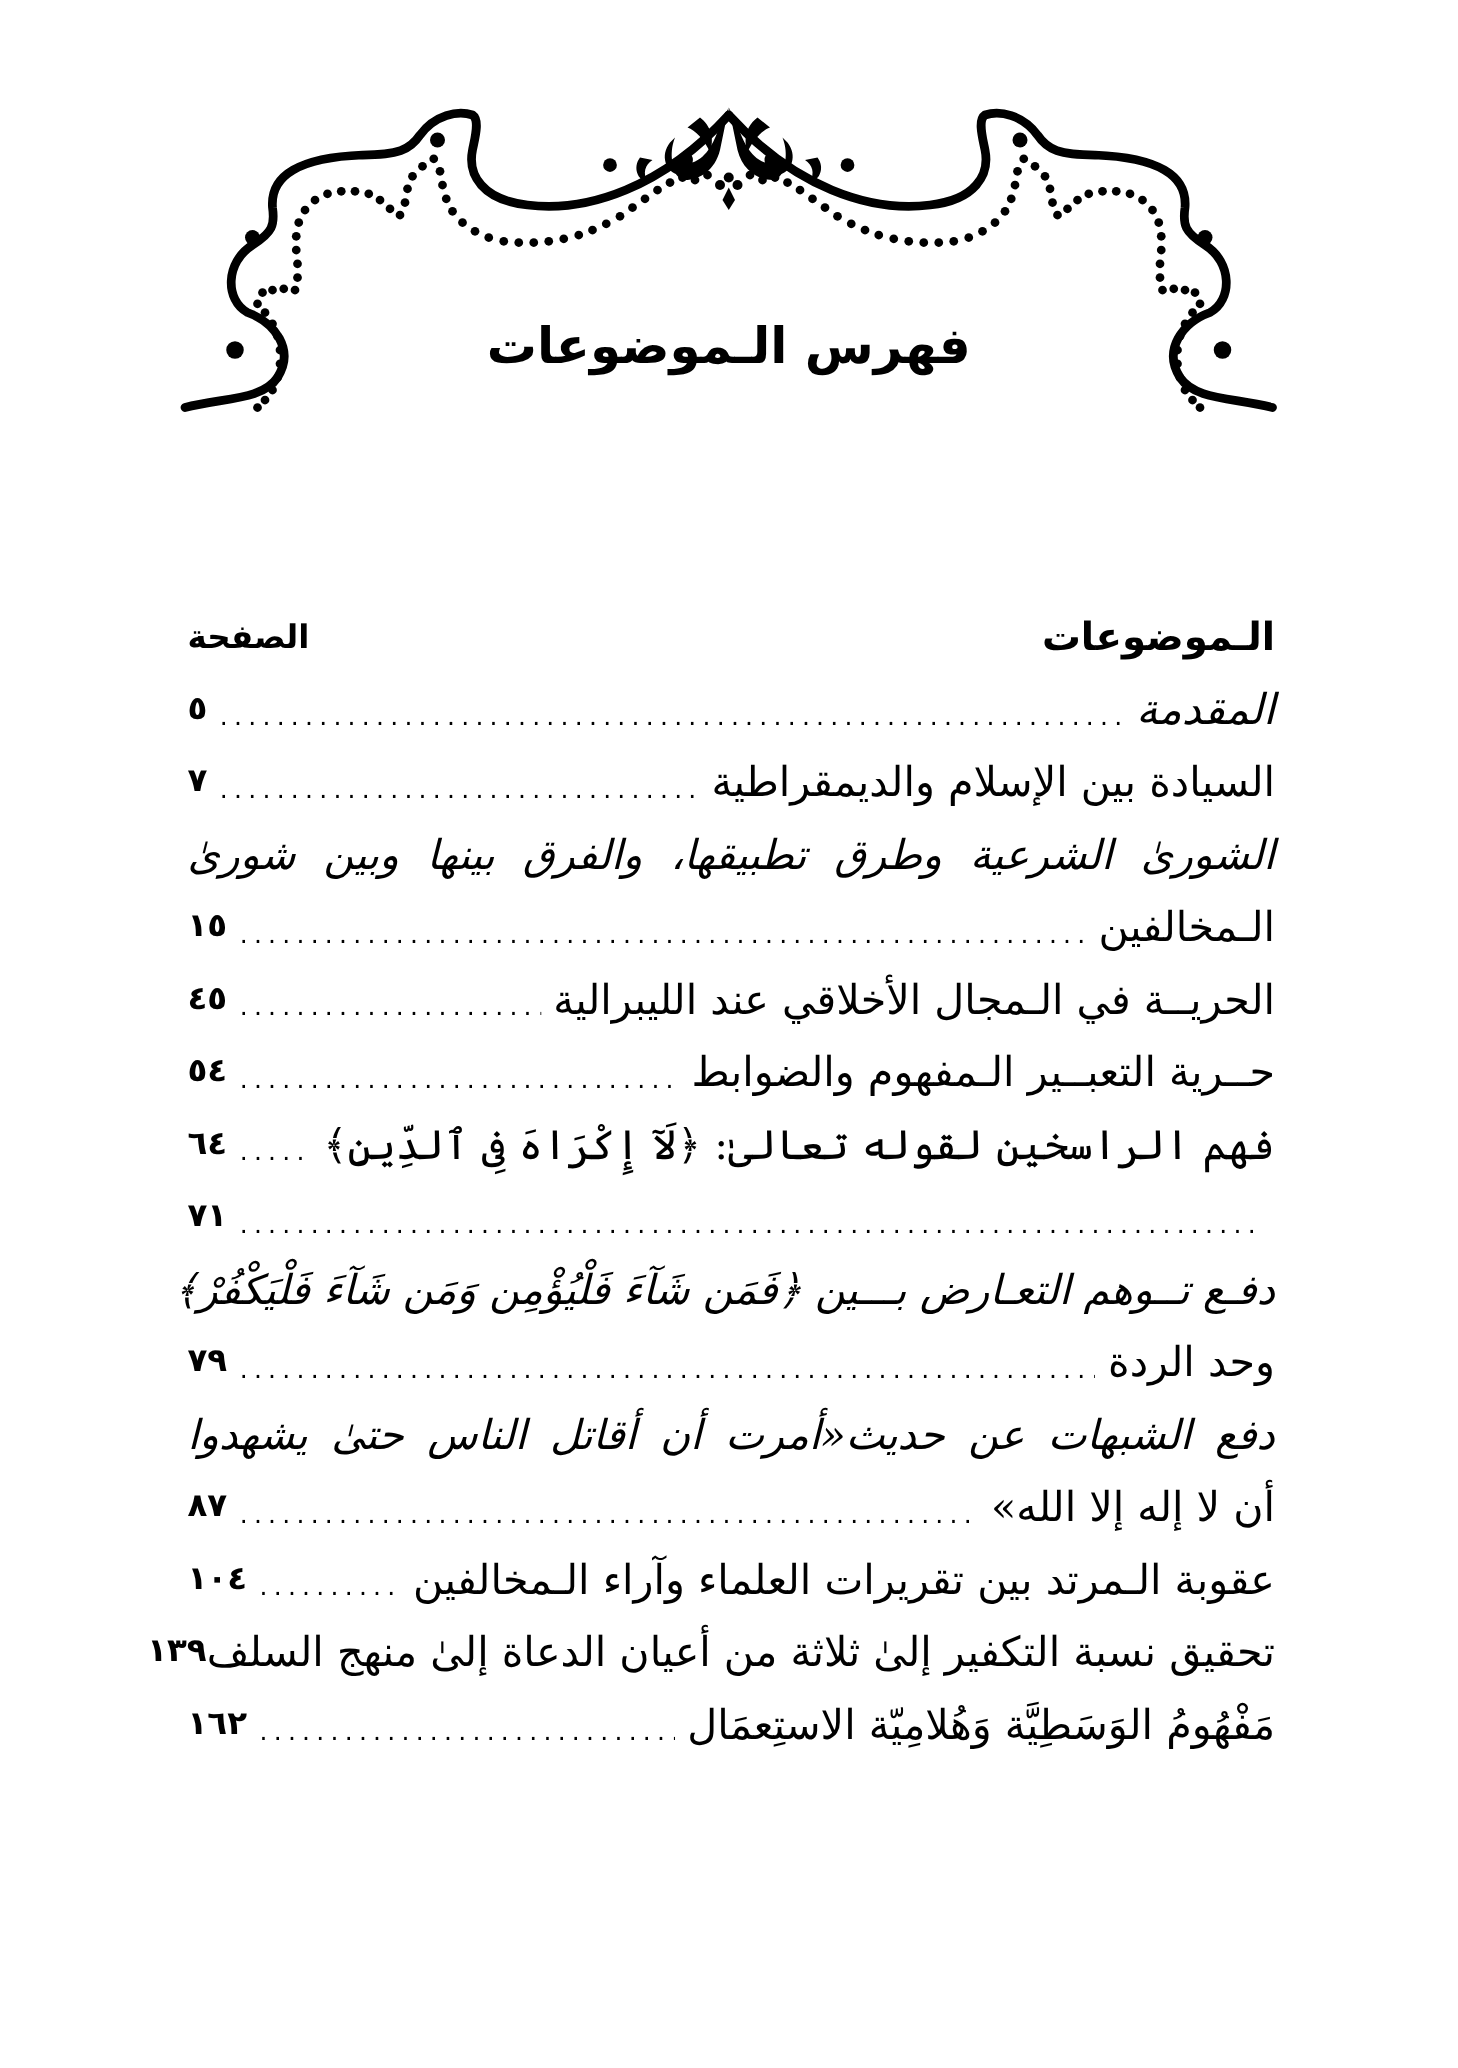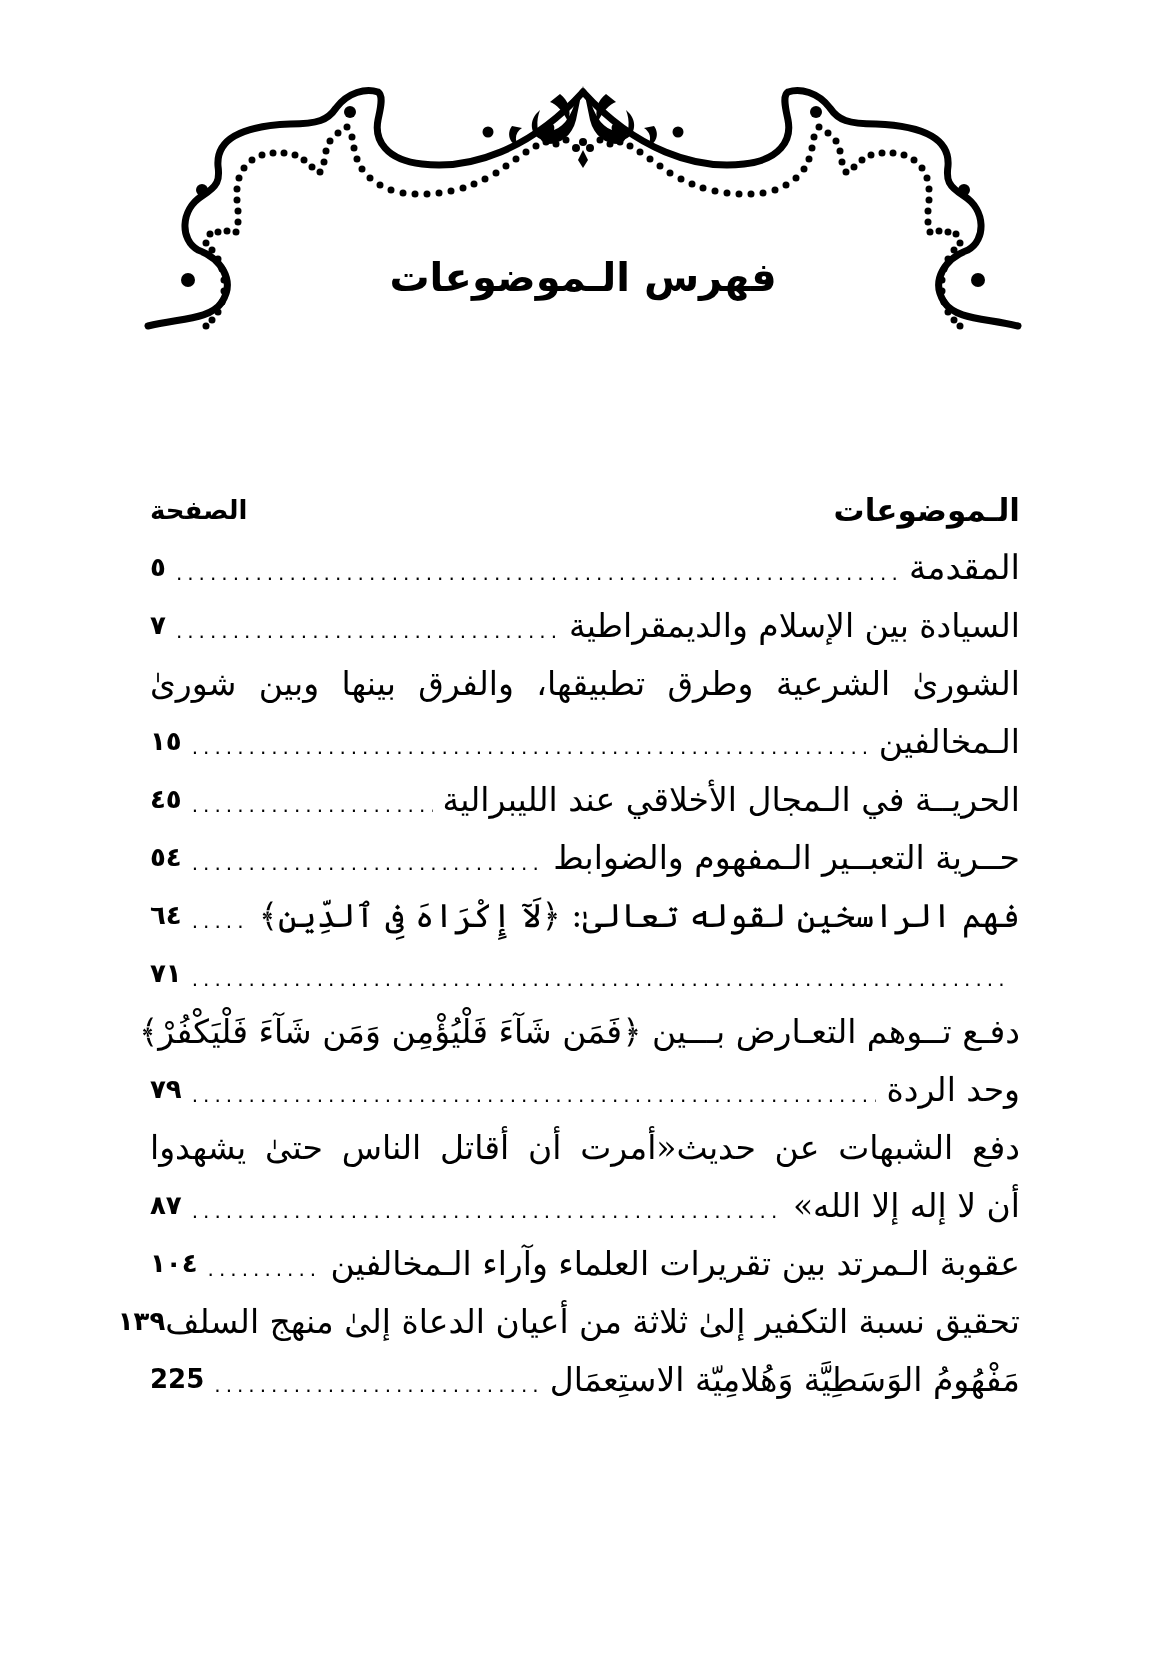--- a/index.html
+++ b/index.html
@@ -21,22 +21,22 @@
   }
   .row.header { font-family: "DejaVu Sans", sans-serif; font-weight: bold; font-size: 31px; height: 56px; }
   .row .label { flex: 0 0 auto; }
   .row .leader {
     flex: 1 1 auto; overflow: hidden; margin: 0 10px; height: 36px;
     font-family: "DejaVu Sans", sans-serif; font-size: 20px; line-height: 48px;
     letter-spacing: 5px; direction: ltr; text-align: right;
   }
   .row .page-num { flex: 0 0 auto; font-family: "DejaVu Sans", sans-serif; font-weight: bold; font-size: 26px; }
   .row.header .spacer { flex: 1 1 auto; }
-  .row.justify .label { flex: 1 1 auto; text-align: justify; text-align-last: justify; }
-  .row.intro .label { font-size: 34px; }
+  .row.justify .label { flex: 1 1 auto; text-align: justify; text-align-last: justify; font-style: italic; }
+  .row.intro .label { font-style: italic; font-size: 34px; }
 </style>
 </head>
 <body>
 
 <div class="page">
 
   <svg class="ornament" viewBox="0 0 886 260" xmlns="http://www.w3.org/2000/svg">
     <g fill="none" stroke="#000" stroke-width="7" stroke-linecap="round">
 
       <path d="M8 246 C40 238 70 240 82 222 C96 200 80 178 58 170 C40 160 40 130 62 116 C78 106 80 100 78 86 C76 60 100 46 150 44 C178 44 188 40 196 28 C208 12 226 8 238 12 C244 16 240 30 238 40 C234 60 246 80 282 84 C330 90 390 70 443 12"></path>
@@ -257,17 +257,17 @@
           <span class="page-num">١٠٤</span>
         </div>
         <div class="row">
           <span class="label">تحقيق نسبة التكفير إلىٰ ثلاثة من أعيان الدعاة إلىٰ منهج السلف</span>
           <span style="flex: 1 1 auto;"></span>
           <span class="page-num">١٣٩</span>
         </div>
         <div class="row">
           <span class="label">مَفْهُومُ الوَسَطِيَّة وَهُلامِيّة الاستِعمَال</span>
           <span class="leader">................................................................................................................</span>
-          <span class="page-num">225</span>
+          <span class="page-num">١٦٢</span>
         </div>
       </div>
   </div>
 </div>
 
 </body></html>

